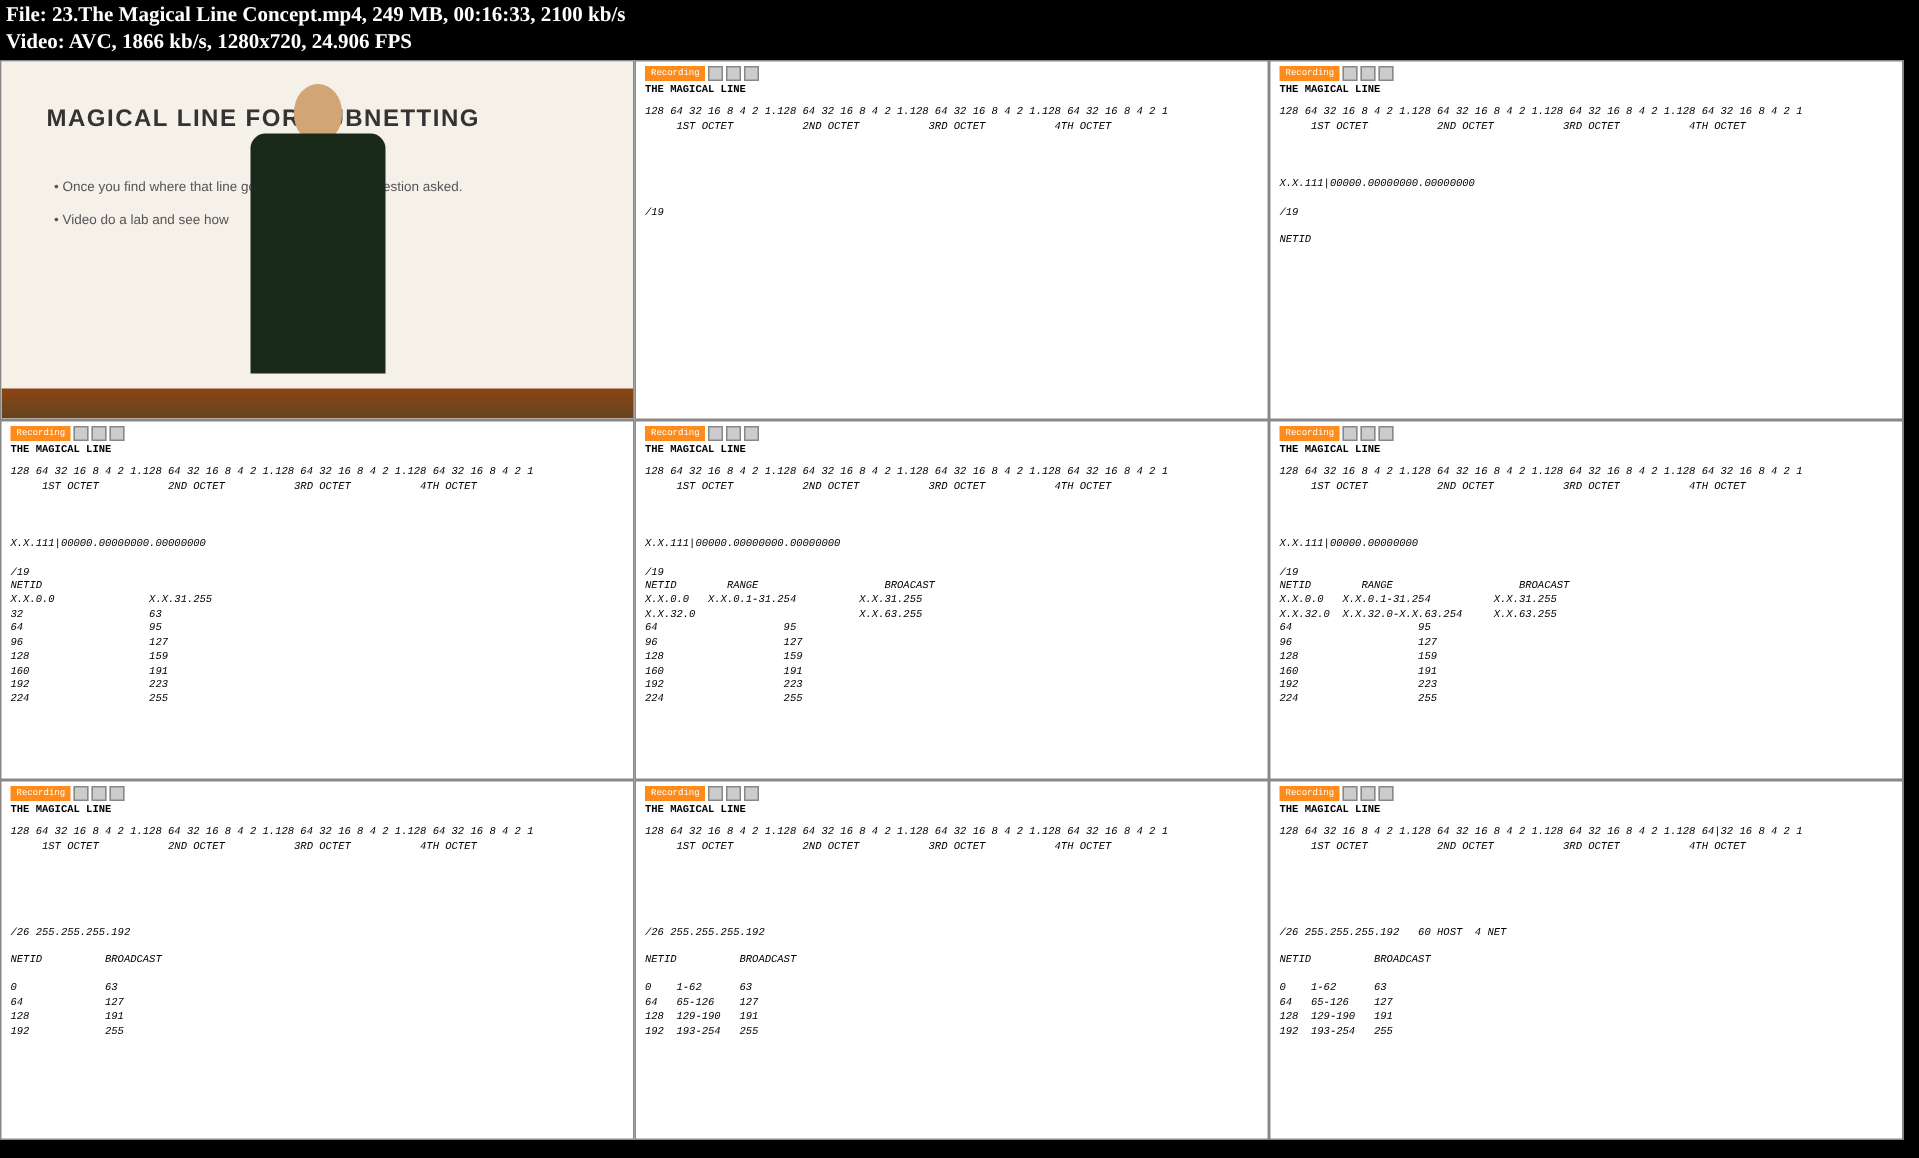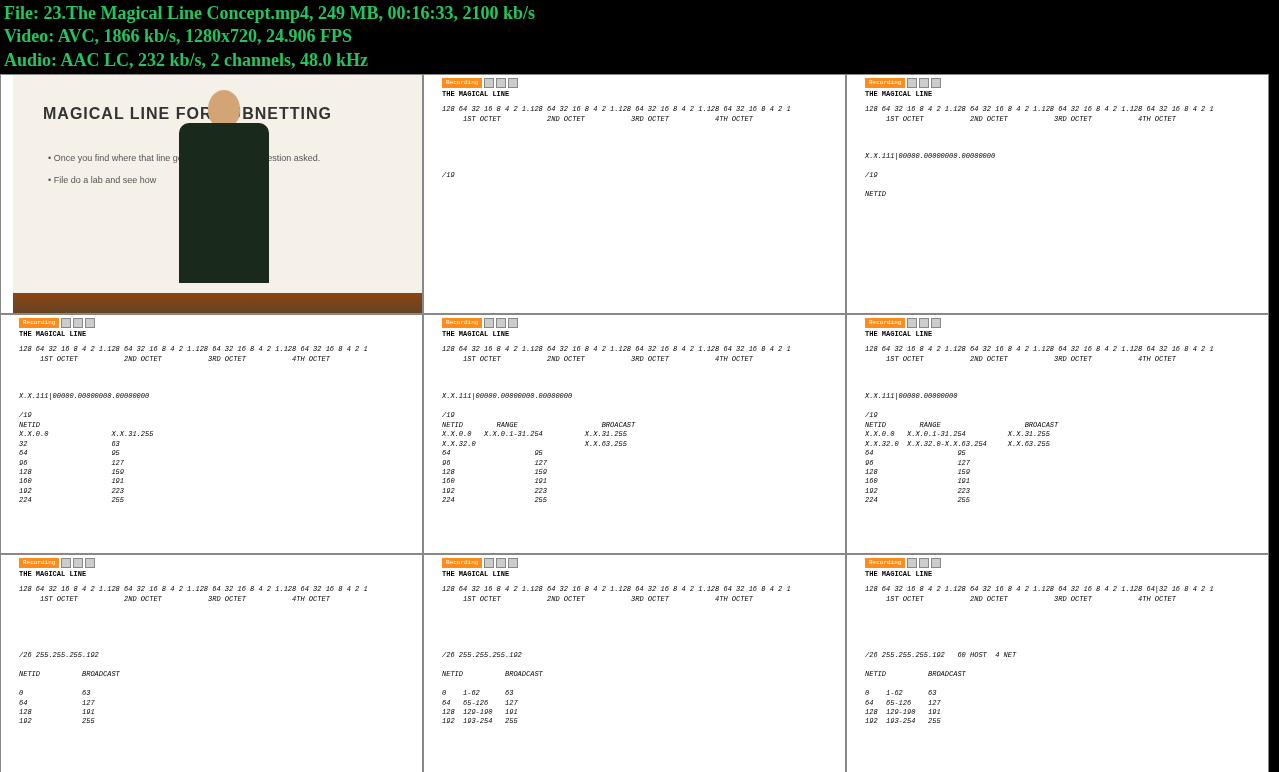--- a/index.html
+++ b/index.html
@@ -1,49 +1,48 @@
 <!DOCTYPE html>
 <html><head>
 <meta charset="utf-8">
 <style>
 body { margin:0; padding:0; background:#000; font-family:Arial,sans-serif; width:1279px; }
-.header { background:#000; color:#22c55e; font-family:Georgia,serif; font-weight:bold; font-size:18px; padding:2px 4px; line-height:1.3; }
+.header { background:#000; color:#ffffff; font-family:Georgia,serif; font-weight:bold; font-size:14px; padding:2px 4px; line-height:1.3; }
 .grid { display:flex; flex-wrap:wrap; width:1279px; }
 .cell { width:423px; height:240px; border:1px solid #888; box-sizing:border-box; background:#fff; position:relative; overflow:hidden; }
-.cell-inner { width:100%; height:100%; padding:0;margin-left:12px; }
+.cell-inner { width:100%; height:100%; padding:0; }
 .classroom { background:#f5f0e8; position:relative; }
 .classroom .title { position:absolute; top:30px; left:30px; font-size:16px; font-weight:600; color:#333; letter-spacing:1px; }
 .classroom .bullet { position:absolute; left:35px; font-size:9px; color:#555; }
 .classroom .person { position:absolute; left:50%; top:15px; transform:translateX(-50%); }
 .classroom .head { width:32px; height:38px; background:#d4a574; border-radius:50% 50% 45% 45%; margin:0 auto; }
 .classroom .body { width:90px; height:160px; background:#1a2a1a; border-radius:10px 10px 0 0; margin-top:-5px; }
 .classroom .floor { position:absolute; bottom:0; left:0; right:0; height:20px; background:linear-gradient(#8b4513,#654321); }
 .notepad { font-family:'Courier New',monospace; font-size:7px; line-height:1.3; padding:3px 6px; color:#000; }
 .notepad .npbar { display:flex; align-items:center; gap:2px; margin-bottom:2px; }
 .notepad .npbar .rec { background:#ff8c1a; color:#fff; font-size:6px; padding:1px 4px; }
 .notepad .npbar .btn { width:8px; height:8px; background:#ccc; border:1px solid #888; }
 .notepad .nptitle { font-weight:bold; margin-bottom:6px; }
 .notepad pre { margin:0; font-family:inherit; font-size:7px; line-height:1.35; white-space:pre;font-style:italic; }
 </style>
 </head>
 <body>
 
 <div class="header">
 <div>File: 23.The Magical Line Concept.mp4, 249 MB, 00:16:33, 2100 kb/s</div>
 <div>Video: AVC, 1866 kb/s, 1280x720, 24.906 FPS</div>
-<div>Audio: AAC LC, 232 kb/s, 2 channels, 48.0 kHz</div>
 </div>
 
 <div class="grid">
 
 <div class="cell">
 <div class="cell-inner classroom">
 <div class="title">MAGICAL LINE FOR            SUBNETTING</div>
 <div class="bullet" style="top:78px">• Once you find where that line go               any IPv4 address question asked.</div>
-<div class="bullet" style="top:100px">• File do a lab and see how</div>
+<div class="bullet" style="top:100px">• Video do a lab and see how</div>
 <div class="person">
           <div class="head"></div>
           <div class="body"></div>
         </div>
 <div class="floor"></div>
 </div>
 </div>
 
 <div class="cell">
       <div class="cell-inner notepad">

